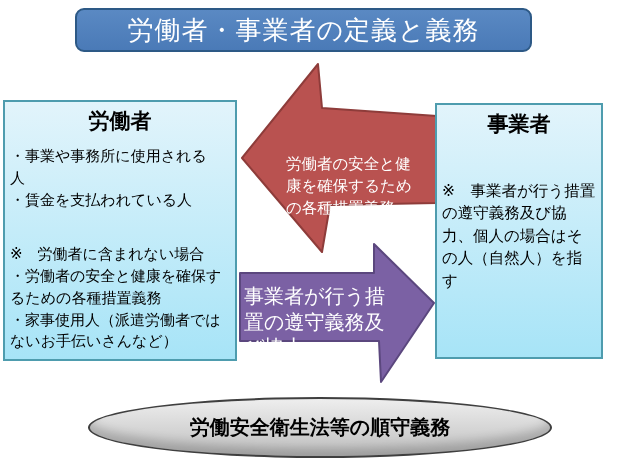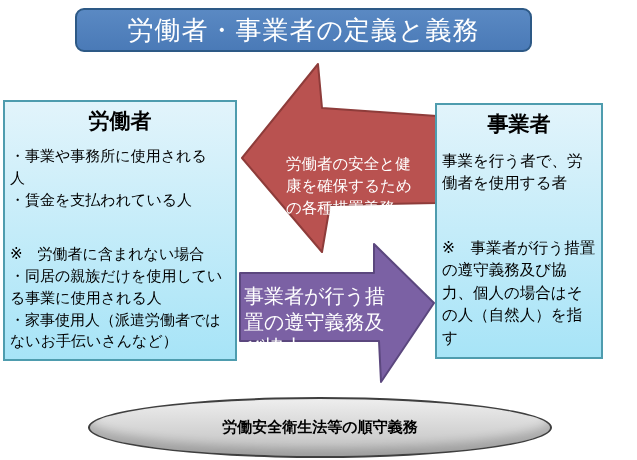--- a/index.html
+++ b/index.html
@@ -43,48 +43,47 @@
   .arrow-label.red{left:286px;top:121px;width:140px;font-size:15.5px;line-height:1.42;margin-top:32px;}
   .arrow-label.purple{left:244px;top:284px;width:156px;font-size:20px;line-height:1.28;}
   
   .law-ellipse{
     position:absolute;left:88px;top:397px;width:464px;height:61px;
     background:linear-gradient(#eeeeee,#bfbfbf);
     border:2px solid #3f3f3f;border-radius:50%;box-sizing:border-box;
     box-shadow:inset 0 -8px 10px rgba(0,0,0,0.18);
     display:flex;align-items:center;justify-content:center;
   }
-  .law-ellipse .t{font-size:15px;font-weight:bold;color:#000;}
+  .law-ellipse .t{font-size:20px;font-weight:bold;color:#000;}
 </style>
 </head>
 <body>
 
 <div class="stage">
 
   <div class="title-banner">
     <span class="t">労働者・事業者の定義と義務</span>
   </div>
 
   <svg class="arrow-layer" width="637" height="460" viewBox="0 0 637 460" xmlns="http://www.w3.org/2000/svg">
     <polygon points="242,158 318,64 322,108 437,116 437,203 330,205 322,252" fill="#b95250" stroke="#8e3c3a" stroke-width="2" stroke-linejoin="round"></polygon>
     <polygon points="240,273 374,273 374,244 434,303 381,382 379,341 240,341" fill="#7b61a4" stroke="#5b477e" stroke-width="2" stroke-linejoin="round"></polygon>
   </svg>
 
   <div class="box worker">
     <div class="box-header">労働者</div>
     <div class="box-text def">・事業や事務所に使用される人
 ・賃金を支払われている人</div>
     <div class="box-text note">※　労働者に含まれない場合
-・同居の親族だけを使用している事業に使用される人
+・労働者の安全と健康を確保するための各種措置義務
 ・家事使用人（派遣労働者ではないお手伝いさんなど）</div>
   </div>
 
   <div class="box employer">
     <div class="box-header">事業者</div>
-    <div class="box-text def">事業を行う者で、労働者を使用する者</div>
     <div class="box-text note">※　事業者が行う措置の遵守義務及び協力、個人の場合はその人（自然人）を指す</div>
   </div>
 
   <div class="arrow-label red">労働者の安全と健康を確保するための各種措置義務</div>
   <div class="arrow-label purple">事業者が行う措置の遵守義務及び協力</div>
 
   <div class="law-ellipse">
     <span class="t">労働安全衛生法等の順守義務</span>
   </div>
 

